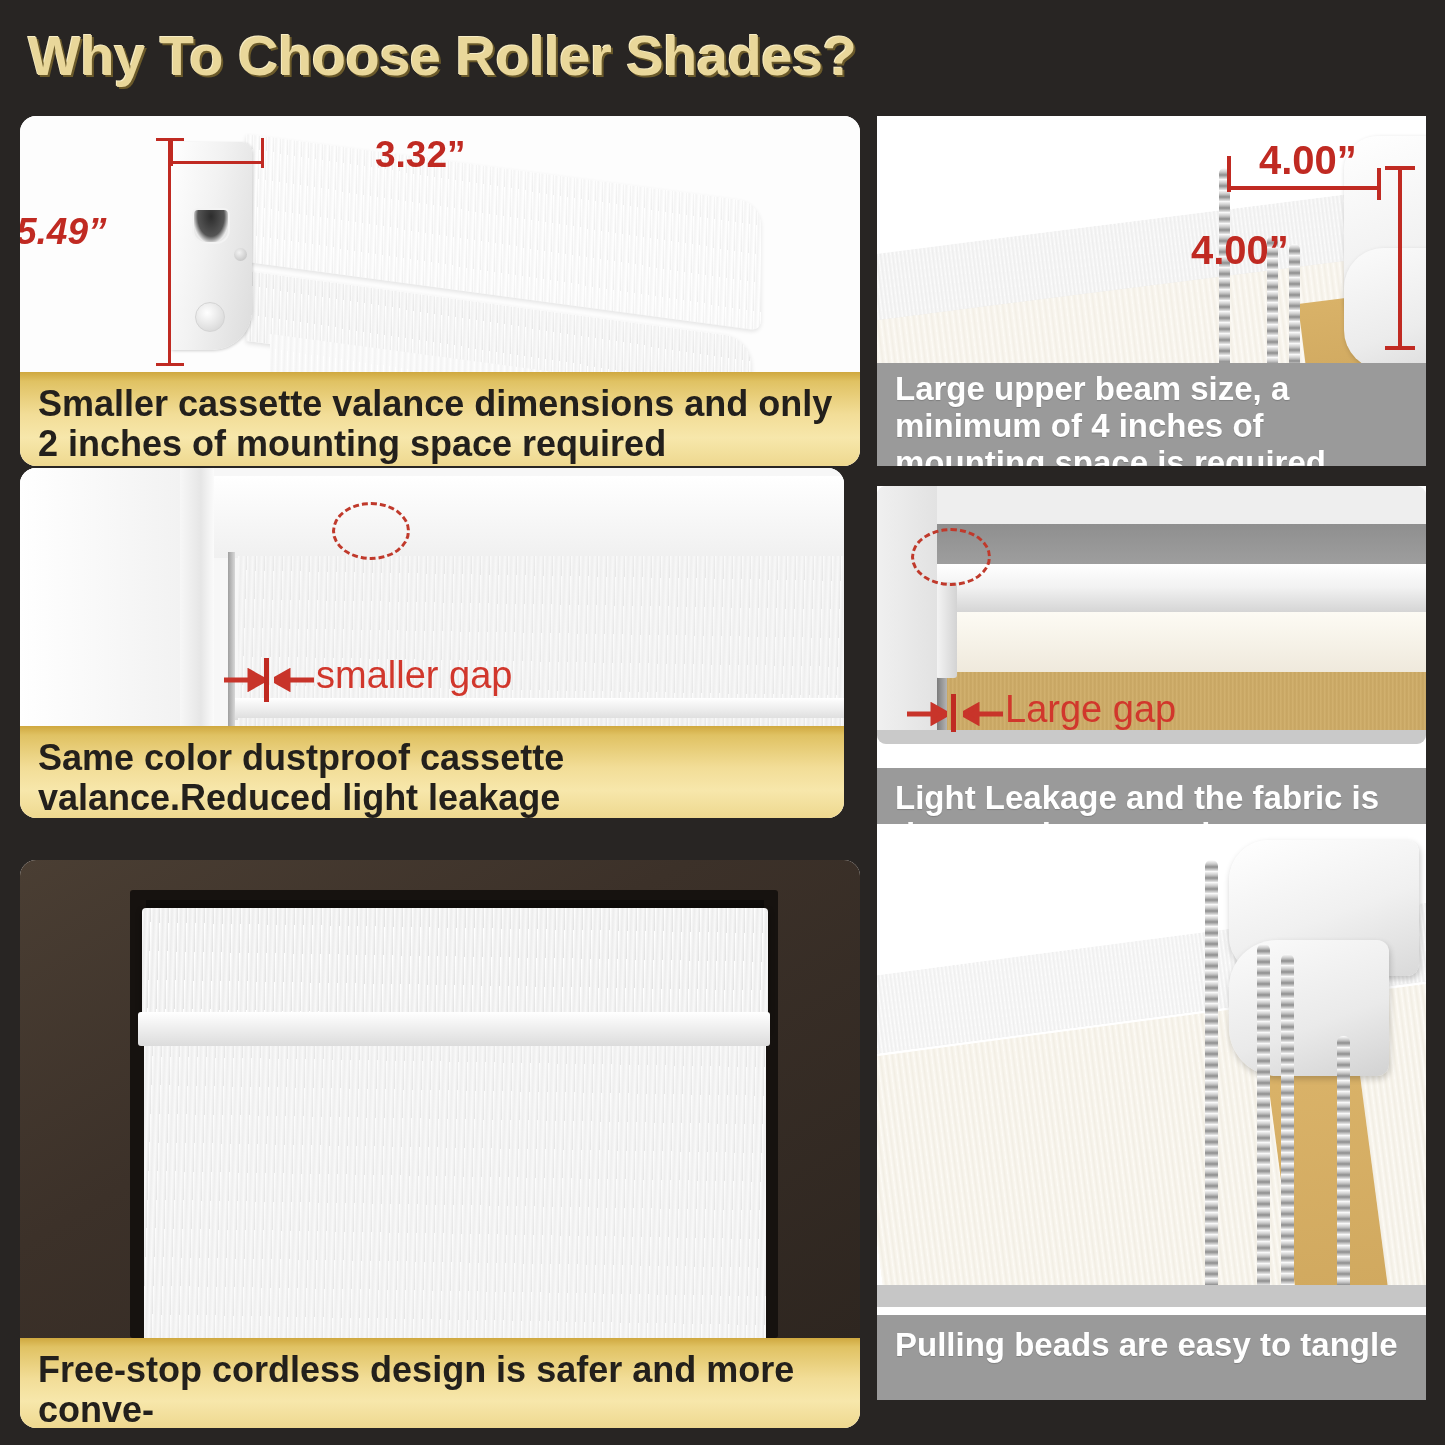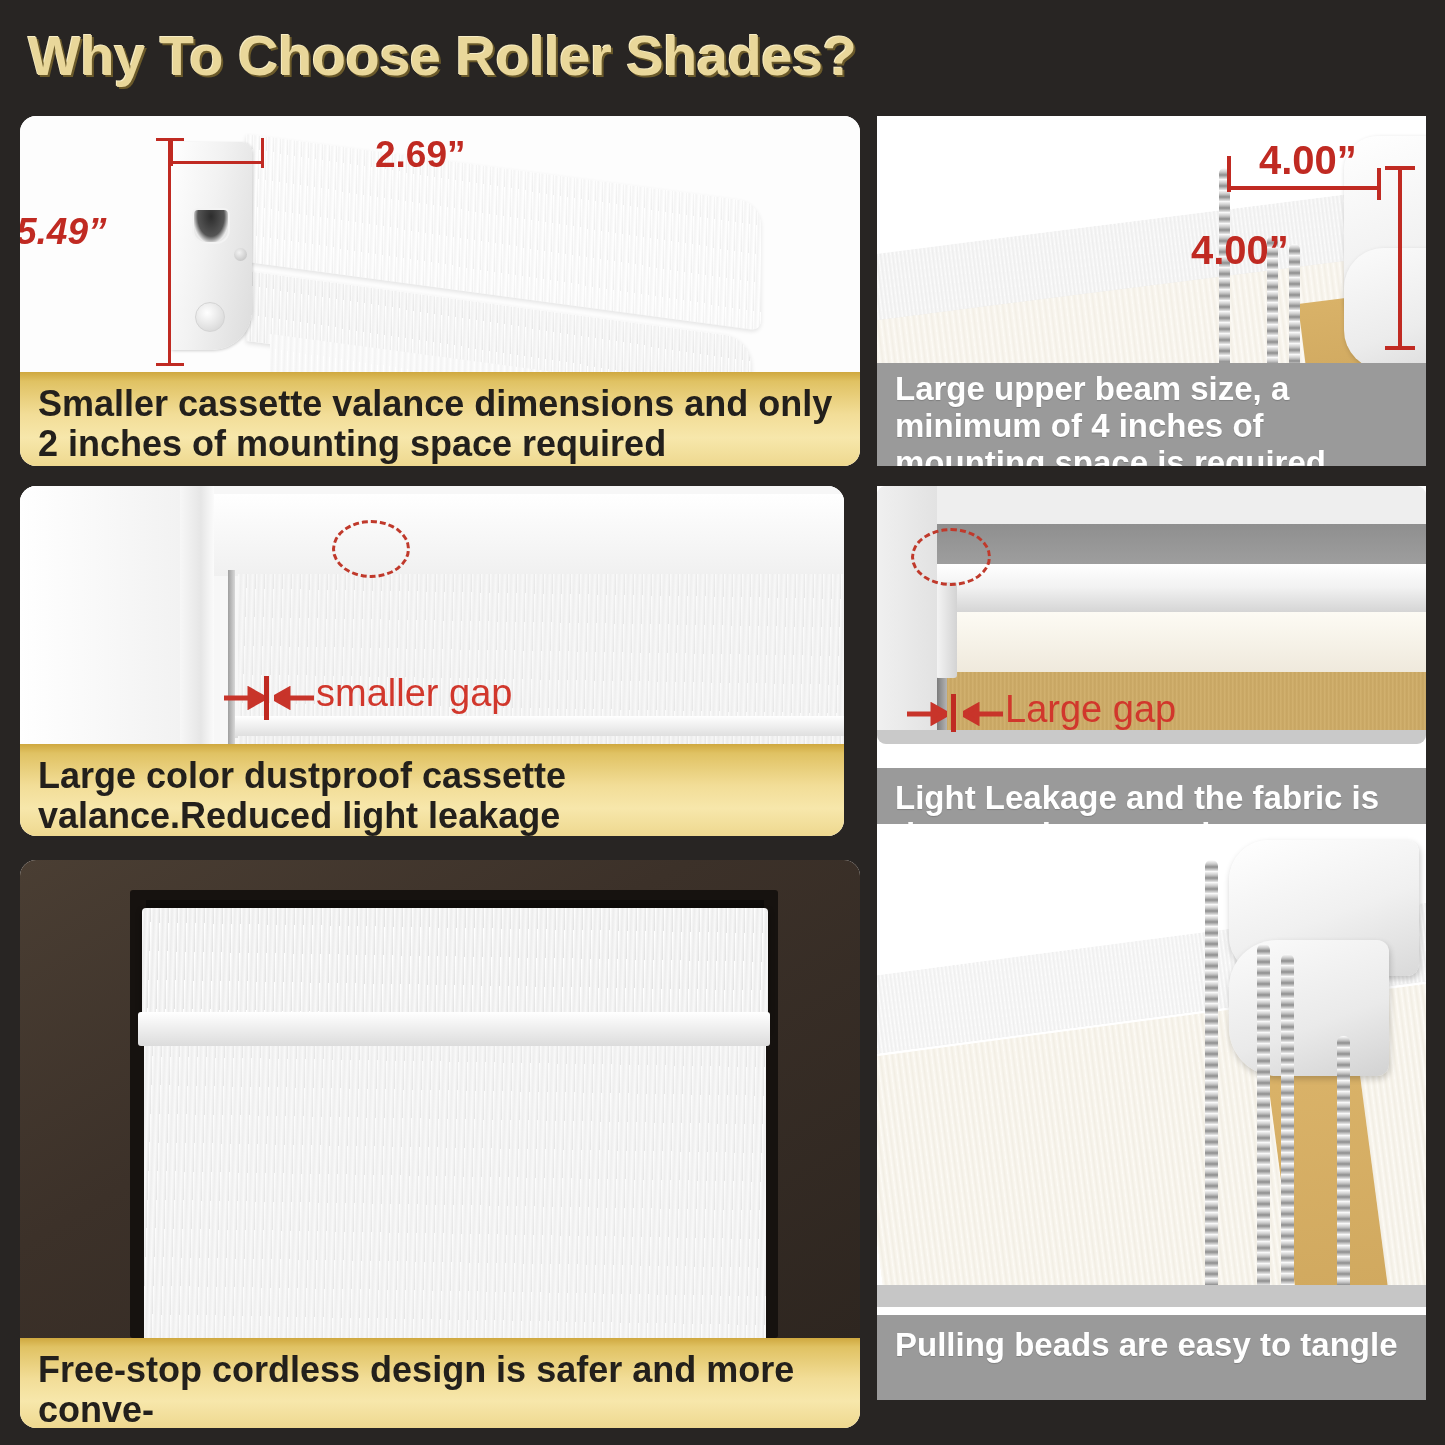--- a/index.html
+++ b/index.html
@@ -221,21 +221,21 @@
       <div class="p1-fabric"></div>
       <div class="p1-bracket">
         <div class="p1-slot"></div>
         <div class="p1-screw2"></div>
         <div class="p1-screw"></div>
       </div>
 
       <div class="redline" style="left:150px;top:45px;width:94px;height:3px;"></div>
       <div class="redline" style="left:150px;top:24px;width:3px;height:26px;"></div>
       <div class="redline" style="left:241px;top:22px;width:3px;height:30px;"></div>
-      <div class="dimtext" style="left:355px;top:18px;font-size:37px;">2.69”</div>
+      <div class="dimtext" style="left:355px;top:18px;font-size:37px;">3.32”</div>
 
       <div class="redline" style="left:148px;top:22px;width:3px;height:228px;"></div>
       <div class="redline" style="left:136px;top:22px;width:28px;height:3px;"></div>
       <div class="redline" style="left:136px;top:247px;width:28px;height:3px;"></div>
       <div class="dimtext" style="left:-4px;top:95px;font-size:37px;font-style:italic;">5.49”</div>
     </div>
     <div class="cap gold" style="height:94px;">Smaller cassette valance dimensions and only 2 inches of mounting space required</div>
   </div>
 
   <div class="panel right" style="left:877px;top:116px;width:549px;height:350px;">
@@ -256,42 +256,42 @@
       <div class="dimtext" style="left:382px;top:22px;font-size:40px;">4.00”</div>
 
       <div class="redline" style="left:521px;top:50px;width:4px;height:184px;"></div>
       <div class="redline" style="left:508px;top:50px;width:30px;height:4px;"></div>
       <div class="redline" style="left:508px;top:230px;width:30px;height:4px;"></div>
       <div class="dimtext" style="left:314px;top:112px;font-size:40px;">4.00”</div>
     </div>
     <div class="cap gray" style="height:103px;padding-top:8px;">Large upper beam size, a minimum of 4 inches of mounting space is required, unsightly</div>
   </div>
 
-  <div class="panel left" style="left:20px;top:486px;width:824px;height:350px;">
+  <div class="panel left" style="left:20px;top:468px;width:824px;height:350px;">
     <div class="photo" style="height:258px;">
       <div class="p3bg"></div>
       <div class="p3-head"></div>
       <div class="p3-shade"></div>
       <div class="p3-rail"></div>
       <div class="p3-shade2"></div>
       <div class="p3-edge"></div>
       <div class="p3-frame"></div>
       <div class="p3-wall"></div>
       <div class="dashcircle" style="left:312px;top:34px;width:72px;height:52px;"></div>
 
       <div class="redline" style="left:244px;top:190px;width:5px;height:44px;"></div>
       <div class="annot" style="left:296px;top:186px;font-size:38px;">smaller gap</div>
       <svg style="position:absolute;left:204px;top:200px;" width="40" height="24" viewBox="0 0 40 24">
         <path d="M0 12 L26 12 M26 4 L40 12 L26 20 Z" stroke="#c8342a" stroke-width="5" fill="#c8342a"></path>
       </svg>
       <svg style="position:absolute;left:254px;top:200px;" width="40" height="24" viewBox="0 0 40 24">
         <path d="M40 12 L14 12 M14 4 L0 12 L14 20 Z" stroke="#c8342a" stroke-width="5" fill="#c8342a"></path>
       </svg>
     </div>
-    <div class="cap gold" style="height:92px;">Large color dustproof cassette valance.Reduced light leakage</div>
+    <div class="cap gold" style="height:92px;">Same color dustproof cassette valance.Reduced light leakage</div>
   </div>
 
   <div class="panel right" style="left:877px;top:486px;width:549px;height:350px;">
     <div class="photo" style="height:258px;border-radius:9px;">
       <div class="p4bg"></div>
       <div class="p4-wallgrey"></div>
       <div class="p4-tube"></div>
       <div class="p4-val"></div>
       <div class="p4-fab"></div>
       <div class="p4-gapbar"></div>

